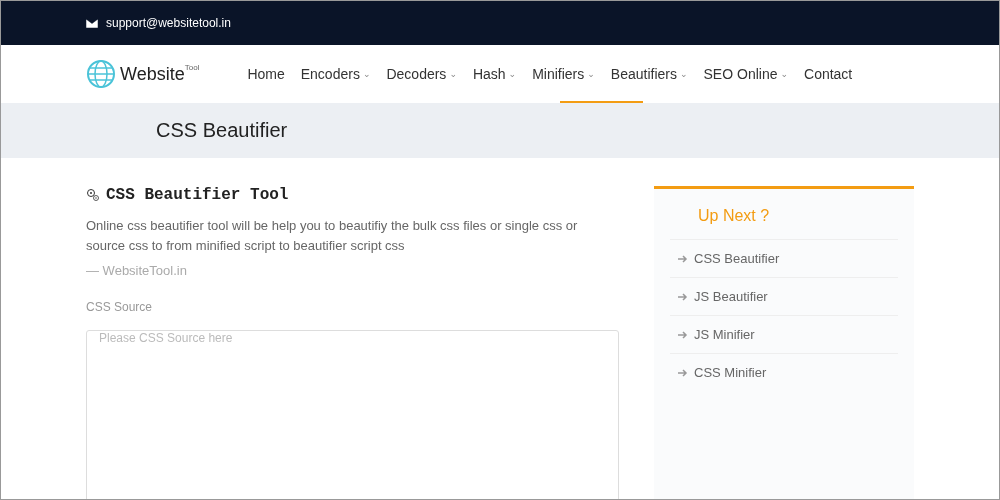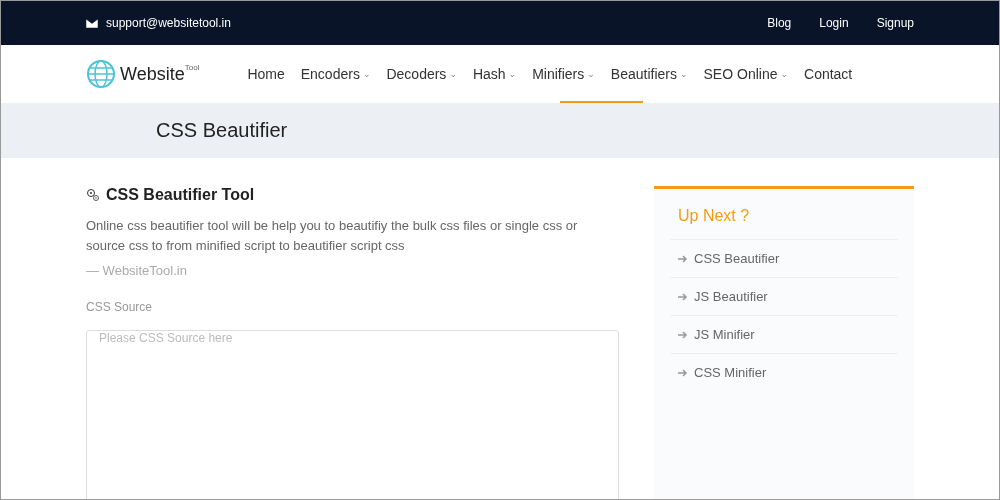--- a/index.html
+++ b/index.html
@@ -22,49 +22,44 @@
     .chevron { font-size: 9px; color: #888; }
     .nav-item.active { position: relative; }
     .nav-underline { position: absolute; left: 560px; top: 101px; width: 83px; height: 2px; background: #f39c12; }
     
     .breadcrumb-bar { background: #eceff3; padding: 16px 0; }
     .breadcrumb-inner { padding: 0 155px; }
     .breadcrumb-title { font-size: 20px; color: #222; font-weight: 400; }
     
     .main { display: flex; padding: 28px 85px 0; gap: 35px; }
     .content { flex: 1; }
-    .heading { display: flex; align-items: center; gap: 6px; margin-bottom: 12px; }
+    .heading { display: flex; align-items: center; gap: 6px; margin-bottom: 12px; font-family: Liberation Mono, monospace; }
     .heading h2 { font-size: 16px; font-weight: 700; color: #222; }
     .gears-icon { width: 14px; height: 14px; }
     .description { color: #666; font-size: 13px; line-height: 1.5; margin-bottom: 8px; }
     .attribution { color: #aaa; font-size: 13px; margin-bottom: 22px; }
     .field-label { color: #999; font-size: 12px; margin-bottom: 16px; display: block; }
     .textarea { width: 100%; height: 222px; border: 1px solid #ddd; border-radius: 3px; padding: 0 12px; font-size: 12px; font-family: inherit; color: #737373; resize: both; }
     .textarea::placeholder { color: #bbb; }
     
     .sidebar { width: 260px; background: #fafbfc; border-top: 3px solid #f39c12; padding: 18px 16px; }
-    .sidebar-title { color: #f39c12; font-size: 16px; font-weight: 400; padding: 0 8px 14px; }
+    .sidebar-title { color: #f39c12; font-size: 16px; font-weight: 400; padding: 0 8px 14px; margin-left: 20px; }
     .sidebar-list { list-style: none; }
     .sidebar-item { padding: 11px 8px; border-top: 1px solid #eee; color: #666; font-size: 13px; cursor: pointer; display: flex; align-items: center; gap: 6px; }
     .arrow-icon { width: 10px; height: 10px; flex-shrink: 0; }
   </style>
 </head>
 <body>
 
 <div class="topbar">
   <div class="topbar-left">
     <svg class="envelope-icon" viewBox="0 0 12 9" fill="#fff">
         <path d="M0 0h12v9H0z M0 0l6 4.5L12 0" stroke="#0a1428" stroke-width="0.5" fill="#fff"></path>
       </svg>
     <span>support@websitetool.in</span>
-  </div>
-  <div class="topbar-right">
-    <a>Blog</a>
-    <a>Login</a>
-    <a>Signup</a>
   </div>
 </div>
 
 <div class="header">
   <div class="logo">
     <svg class="logo-globe" viewBox="0 0 30 30">
         <circle cx="15" cy="15" r="13" fill="none" stroke="#4ac3d8" stroke-width="2"></circle>
         <ellipse cx="15" cy="15" rx="6" ry="13" fill="none" stroke="#4ac3d8" stroke-width="1.5"></ellipse>
         <line x1="2" y1="15" x2="28" y2="15" stroke="#4ac3d8" stroke-width="1.5"></line>
         <line x1="4" y1="9" x2="26" y2="9" stroke="#4ac3d8" stroke-width="1.5"></line>

